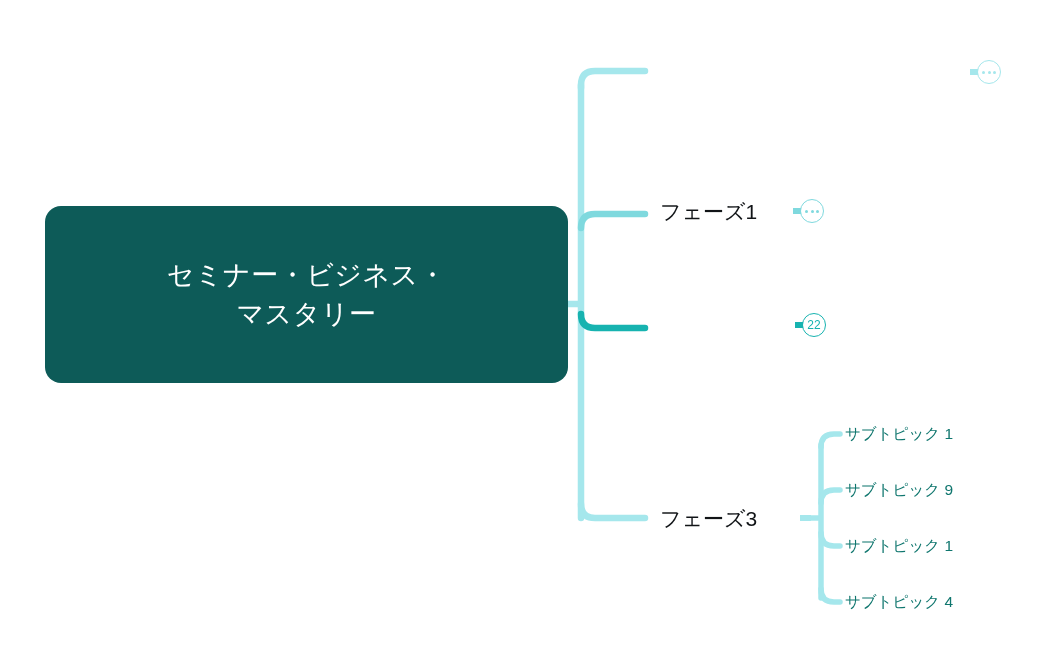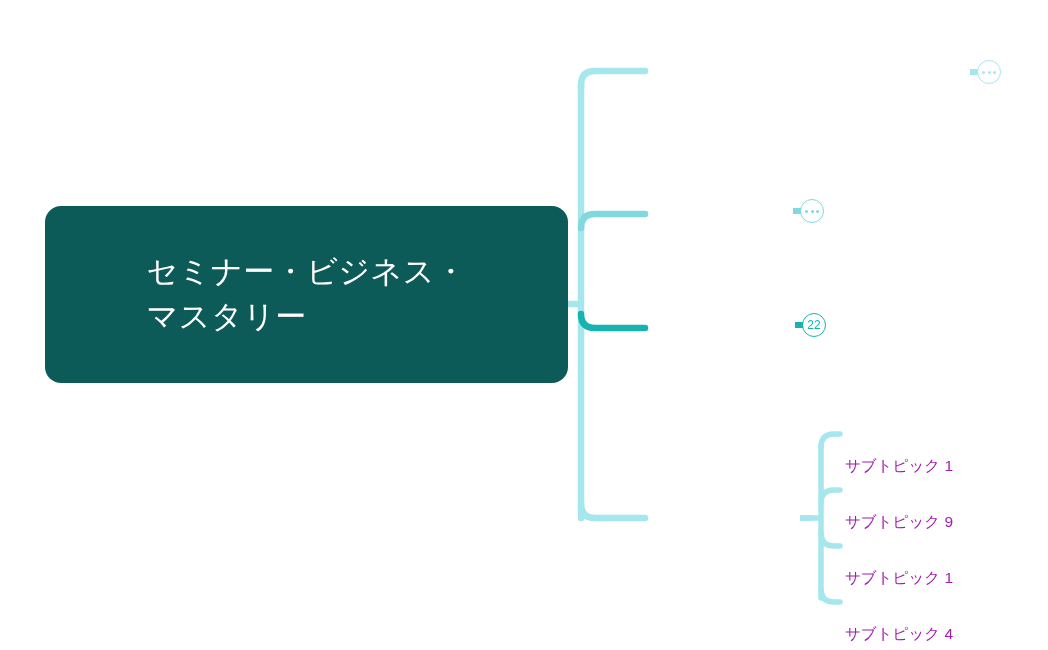--- a/index.html
+++ b/index.html
@@ -39,22 +39,23 @@
     border-radius: 16px;
     background: #0d5b58;
     display: flex;
     align-items: center;
     justify-content: center;
     box-sizing: border-box;
     padding: 0 26px;
   }
   .root-label {
     color: #ffffff;
-    font-size: 31px;
+    font-size: 27px;
     line-height: 1.42;
+    text-align: center;
     letter-spacing: 0.5px;
     white-space: pre-line;
   }
 
   
   .branch {
     position: absolute;
     display: flex;
     align-items: center;
   }
@@ -123,25 +124,24 @@
     top: 515px;
     width: 11px;
     height: 6px;
     background: #a5e7ec;
   }
 
   
   .subtopic {
     position: absolute;
     left: 845px;
-    color: #a21caf;
+    color: #0f766e;
     font-size: 15.5px;
     line-height: 1.4;
     white-space: nowrap;
-    margin-top: 32px;
   }
   .sub-1 { top: 423px; }
   .sub-2 { top: 479px; }
   .sub-3 { top: 535px; }
   .sub-4 { top: 591px; }
 </style>
 </head>
 <body>
 
 <div id="mindmap">
@@ -171,22 +171,28 @@
 
     <path d="M 821 589 Q 821 602 834 602 H 840" stroke="#a5e7ec" stroke-width="5.5" stroke-linecap="round"></path>
   </svg>
 
   <div class="root-node">
     <div class="root-label">セミナー・ビジネス・
 マスタリー</div>
   </div>
 
 
-
-
+  <div class="branch branch-2">
+    <div class="branch-label">フェーズ1</div>
+  </div>
+
+
+  <div class="branch branch-4">
+    <div class="branch-label">フェーズ3</div>
+  </div>
 
   <div class="badge badge-1">
     <span class="badge-dots">
       <i></i>
         <i></i>
         <i></i>
     </span>
   </div>
 
   <div class="badge badge-2">

